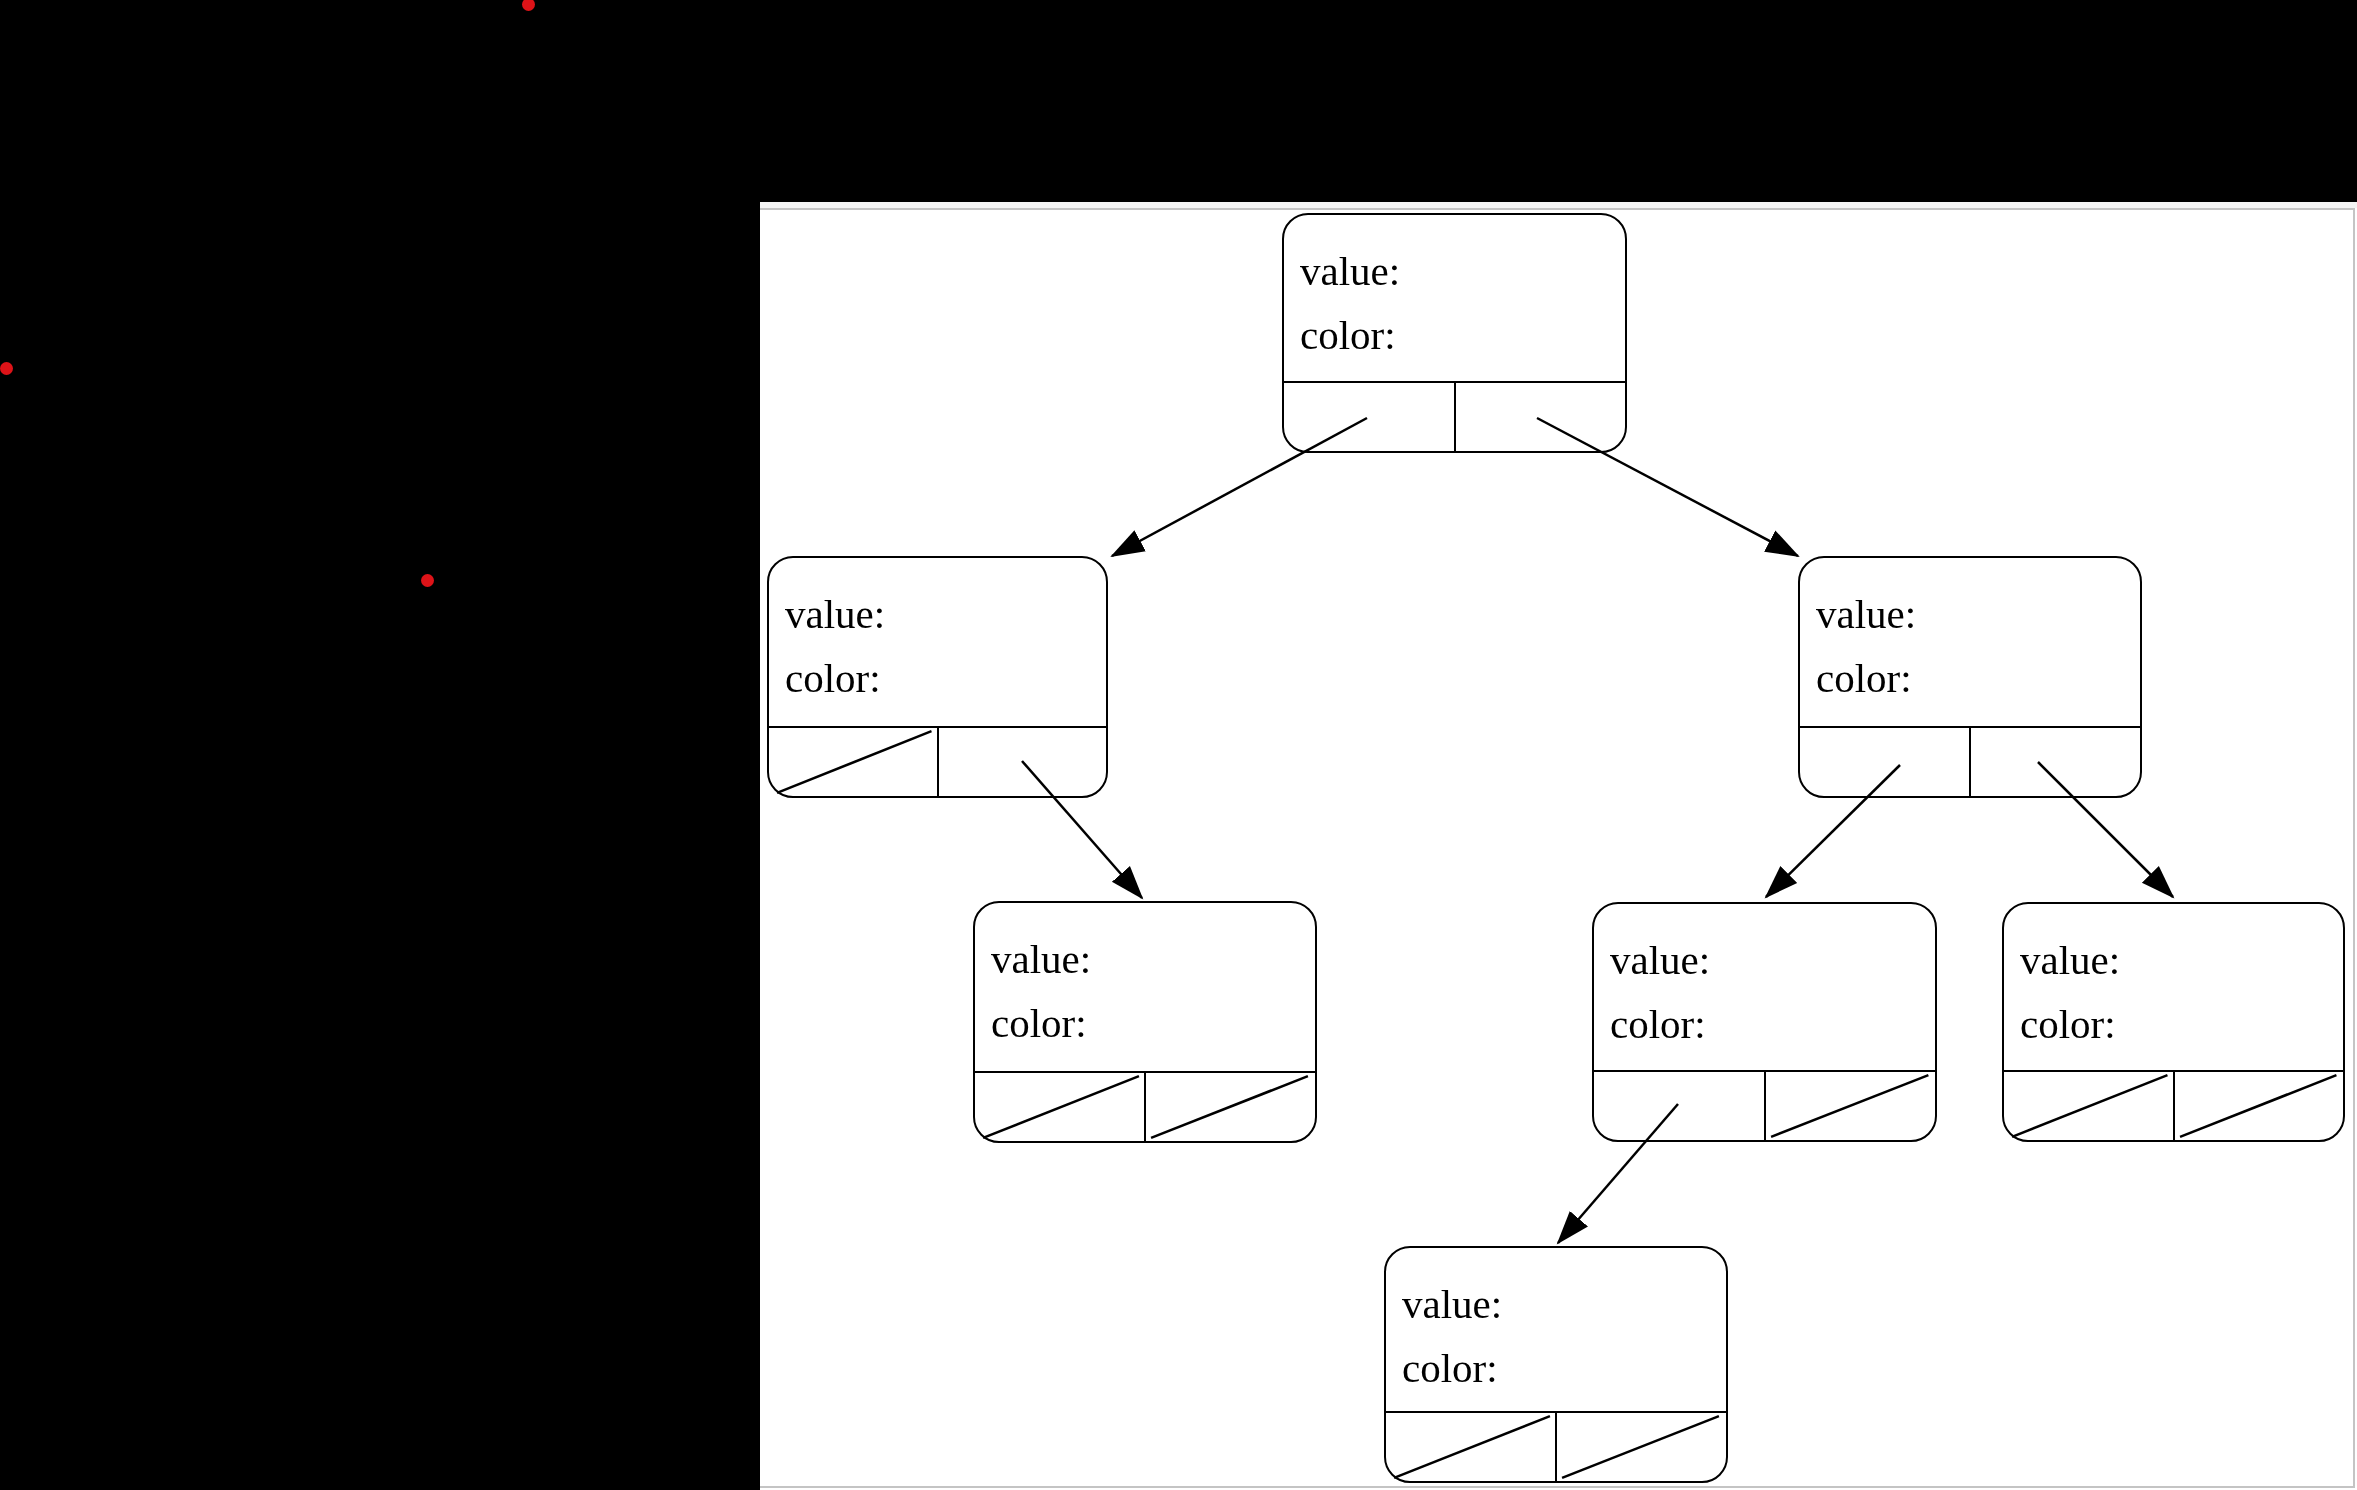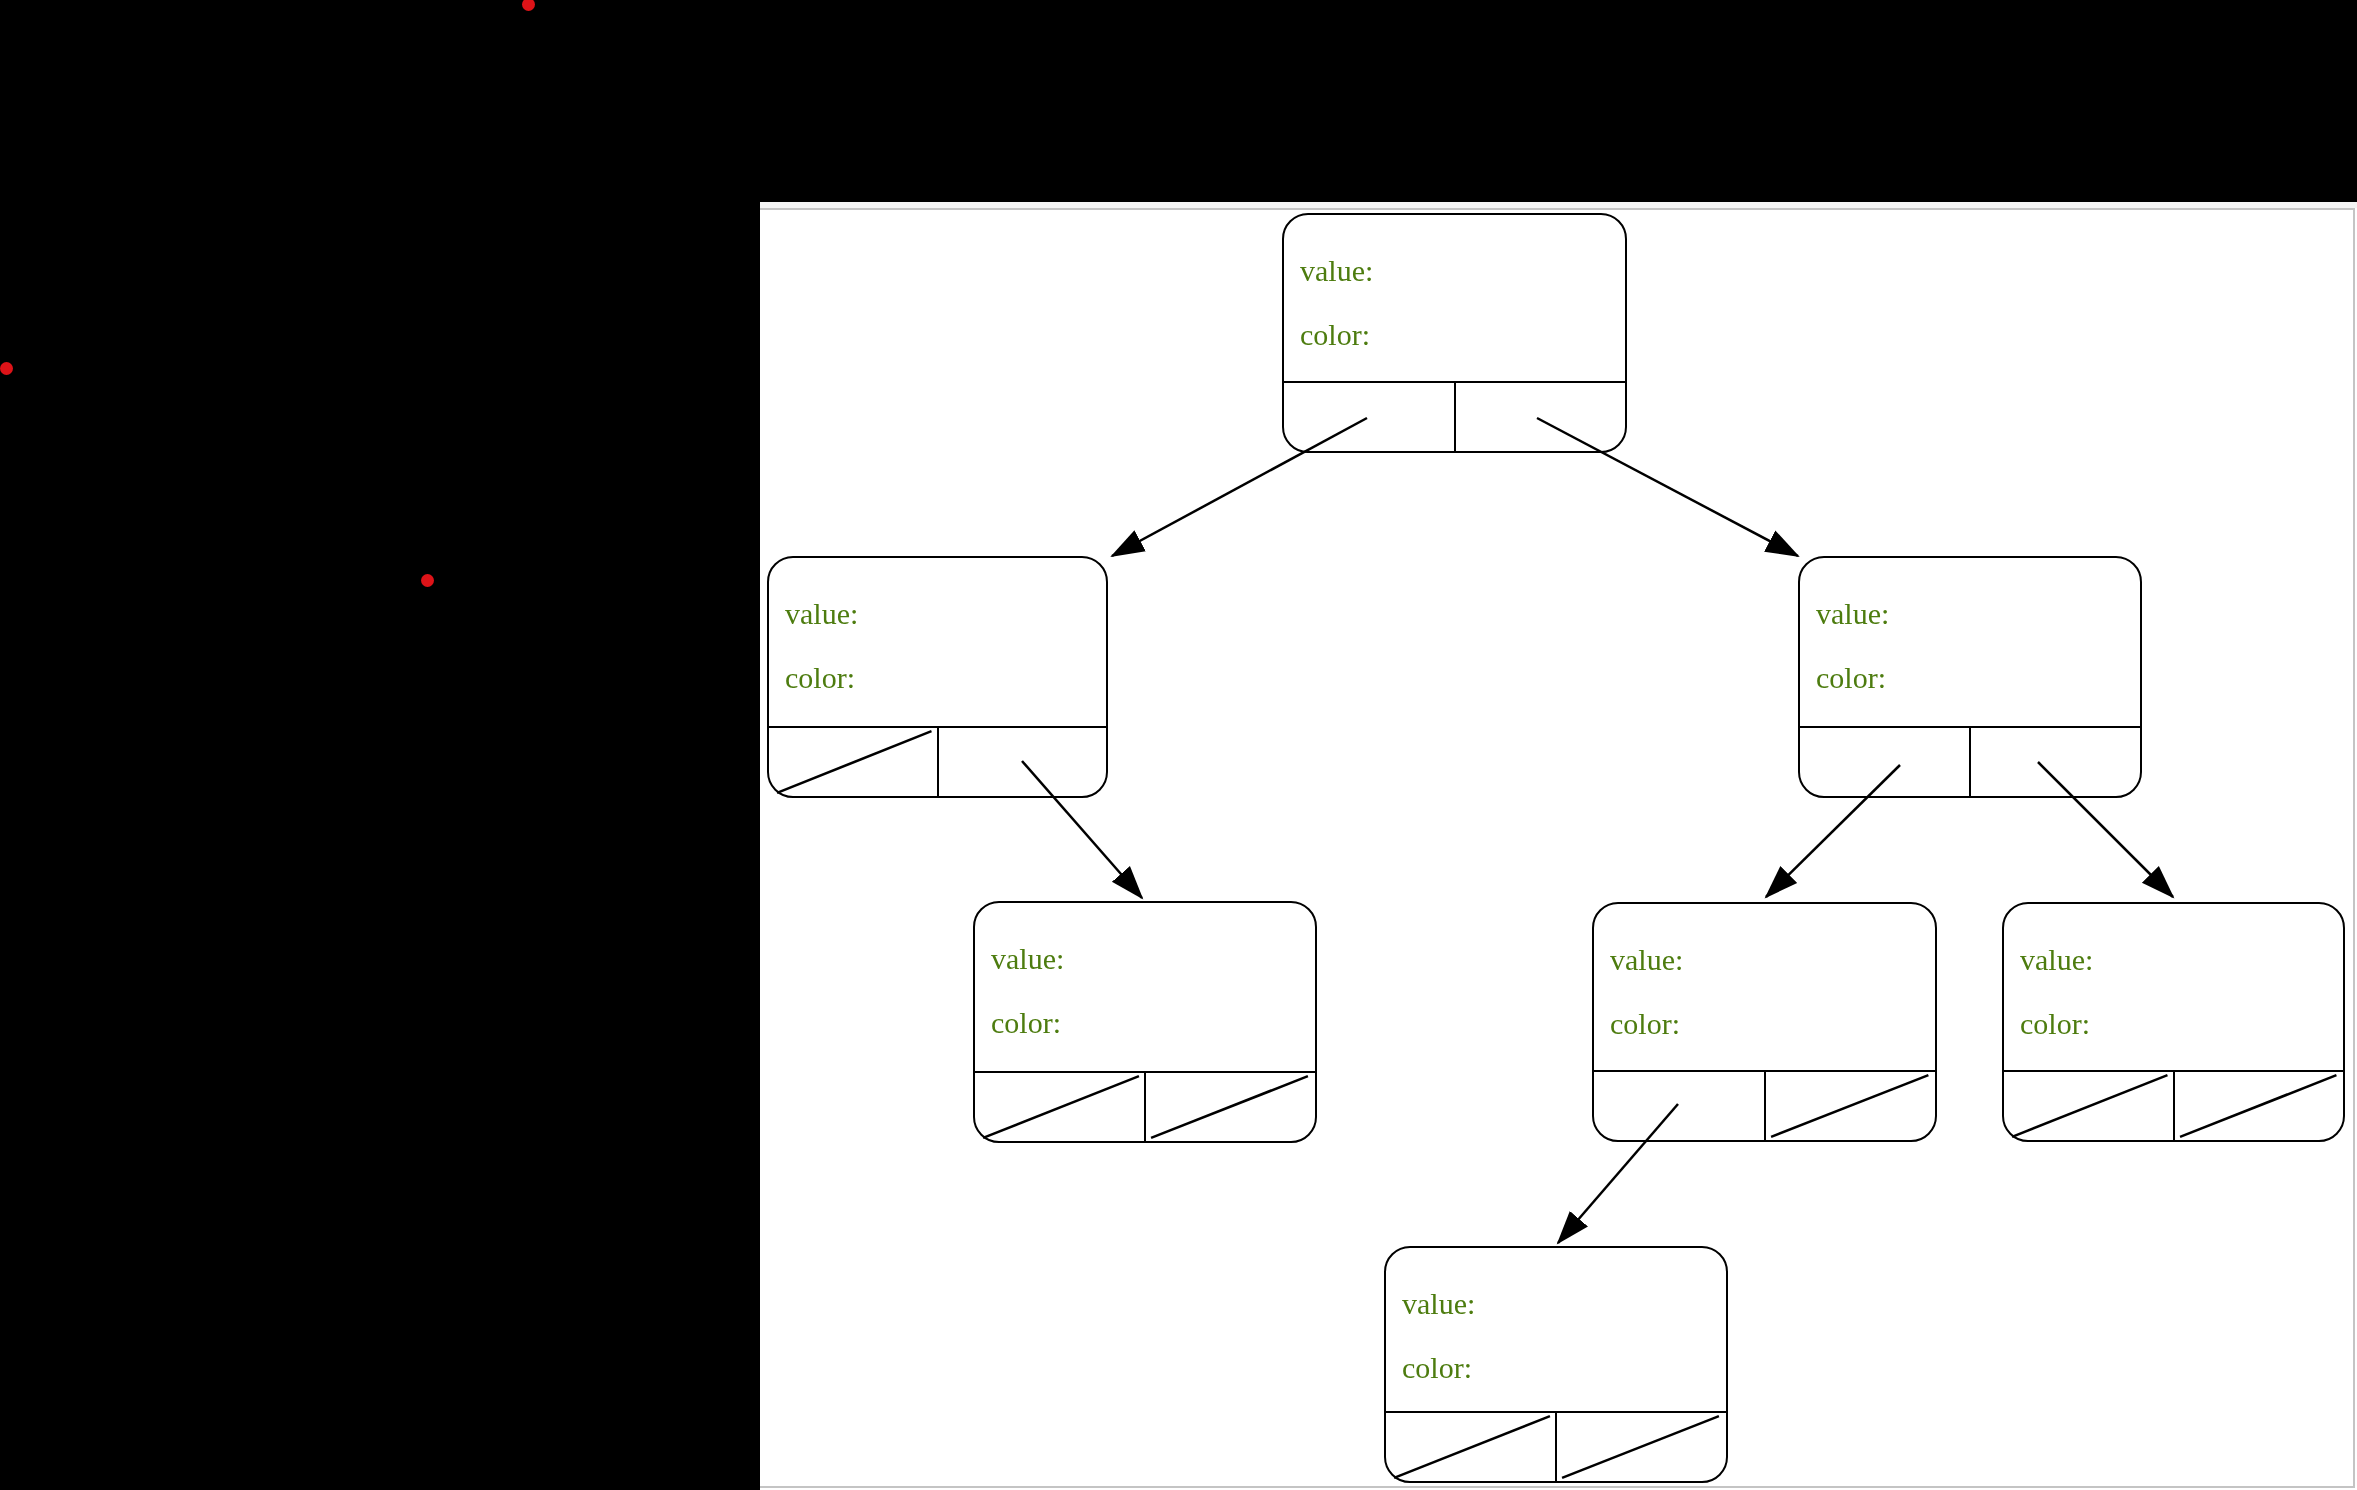--- a/index.html
+++ b/index.html
@@ -21,21 +21,21 @@
     border-top:2px solid #c4c4c4; border-right:2px solid #c4c4c4; border-bottom:2px solid #c4c4c4;
   }
   
   .node {
     position:absolute; box-sizing:border-box;
     background:#fff; border:2.5px solid #000; border-radius:26px;
     display:flex; flex-direction:column;
   }
   .node-body { flex:1; padding:24px 0 0 16px; overflow:hidden; }
   .node-label {
-    display:block; font-size:30px; line-height:64px; color:#4d7c0f; white-space:nowrap;
+    display:block; font-size:41px; line-height:64px; color:#000000; white-space:nowrap;
   }
   .node-cells { display:flex; height:68px; border-top:2.5px solid #000; }
   .cell { flex:1; position:relative; overflow:visible; }
   .cell-left { border-right:2.5px solid #000; }
   .cell svg.slash { position:absolute; left:0; top:0; width:100%; height:100%; }
 
   #node-root { left:1282px; top:213px;  width:345px; height:240px; }
   #node-l    { left:767px;  top:556px;  width:341px; height:242px; }
   #node-r    { left:1798px; top:556px;  width:344px; height:242px; }
   #node-lr   { left:973px;  top:901px;  width:344px; height:242px; }

